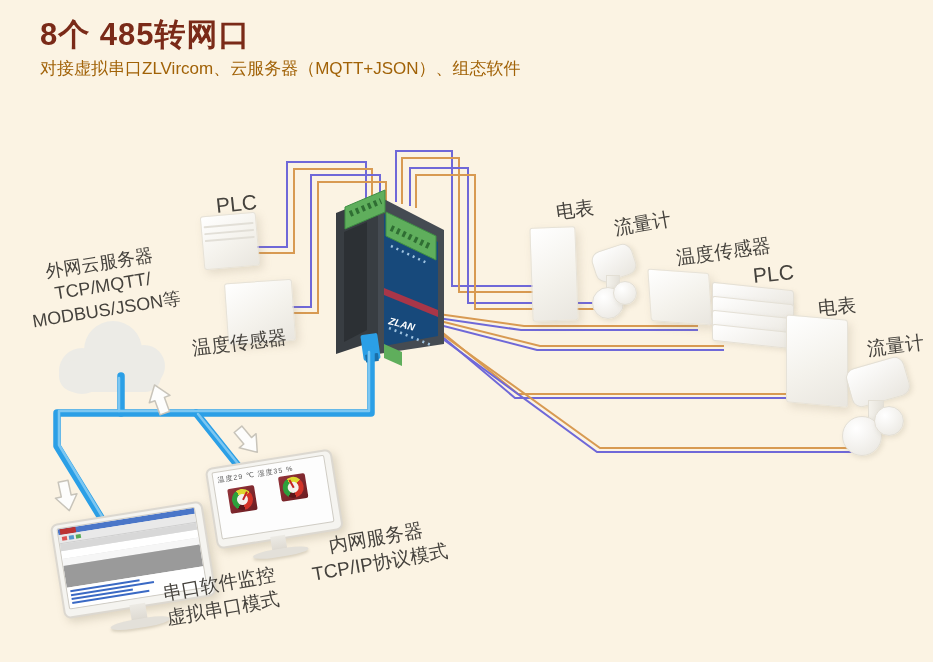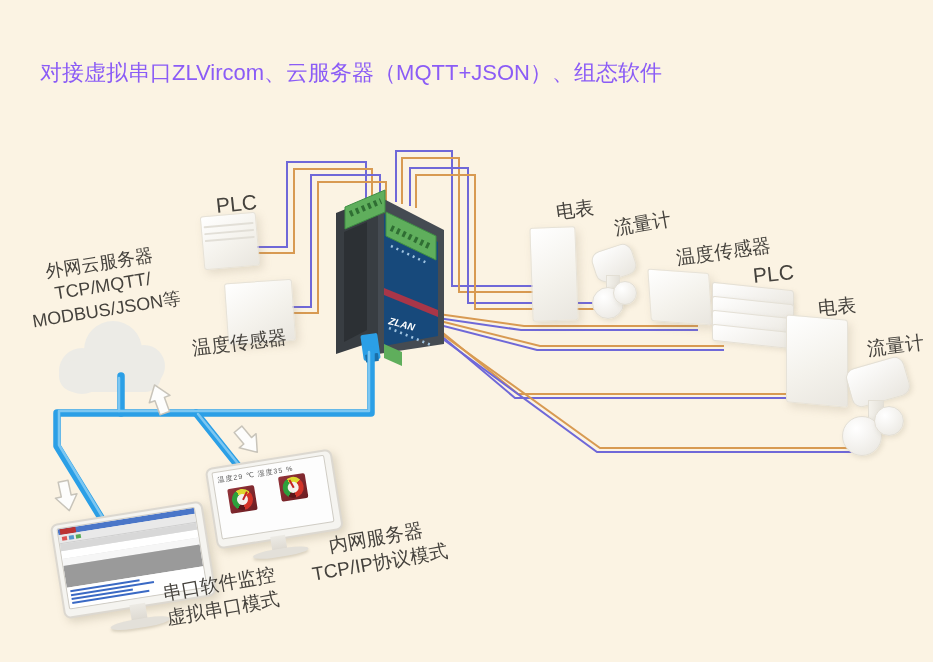--- a/index.html
+++ b/index.html
@@ -3,21 +3,21 @@
 <meta charset="utf-8">
 <style>
   html,body{margin:0;padding:0;}
   .stage{
     position:relative;width:933px;height:662px;background:#fbf3e3;overflow:hidden;
     font-family:"Liberation Sans","DejaVu Sans",sans-serif;color:#3f3c38;
   }
   .abs{position:absolute;}
   
   .title{left:40px;top:14px;font-size:31px;font-weight:bold;color:#7a2a18;letter-spacing:1px;}
-  .subtitle{left:40px;top:56px;font-size:22px;color:#8b5cf6;line-height:1.55;}
+  .subtitle{left:40px;top:56px;font-size:17px;color:#a16207;line-height:1.55;}
   
   .lbl{font-size:19px;color:#45423d;white-space:nowrap;z-index:6;}
   .lbl.big{font-size:21px;}
   
   .devbox{
     background:linear-gradient(150deg,#ffffff 0%,#f4f2ec 55%,#e9e6df 100%);
     border:1px solid #e6e2d8;border-radius:3px;
     box-shadow:3px 4px 8px rgba(150,138,115,.22);z-index:4;
   }
   .groove{position:absolute;left:4%;width:92%;height:2px;background:#e2dfd7;border-radius:1px;}
@@ -132,20 +132,21 @@
       </g>
       <g transform="translate(247,440) rotate(140)">
         <polygon points="0,-16 11,-1 5,-1 5,14 -5,14 -5,-1 -11,-1"></polygon>
       </g>
       <g transform="translate(66,495) rotate(168)">
         <polygon points="0,-16 11,-1 5,-1 5,14 -5,14 -5,-1 -11,-1"></polygon>
       </g>
     </g>
   </svg>
 
+  <div class="abs title">8个 485转网口</div>
   <div class="abs subtitle">
     <div>对接虚拟串口ZLVircom、云服务器（MQTT+JSON）、组态软件</div>
   </div>
 
   <div class="abs cap" style="left:10px;top:252px;width:186px;font-size:18px;transform:rotate(-9deg);">
     <div>外网云服务器</div>
     <div>TCP/MQTT/</div>
     <div>MODBUS/JSON等</div>
   </div>
 

